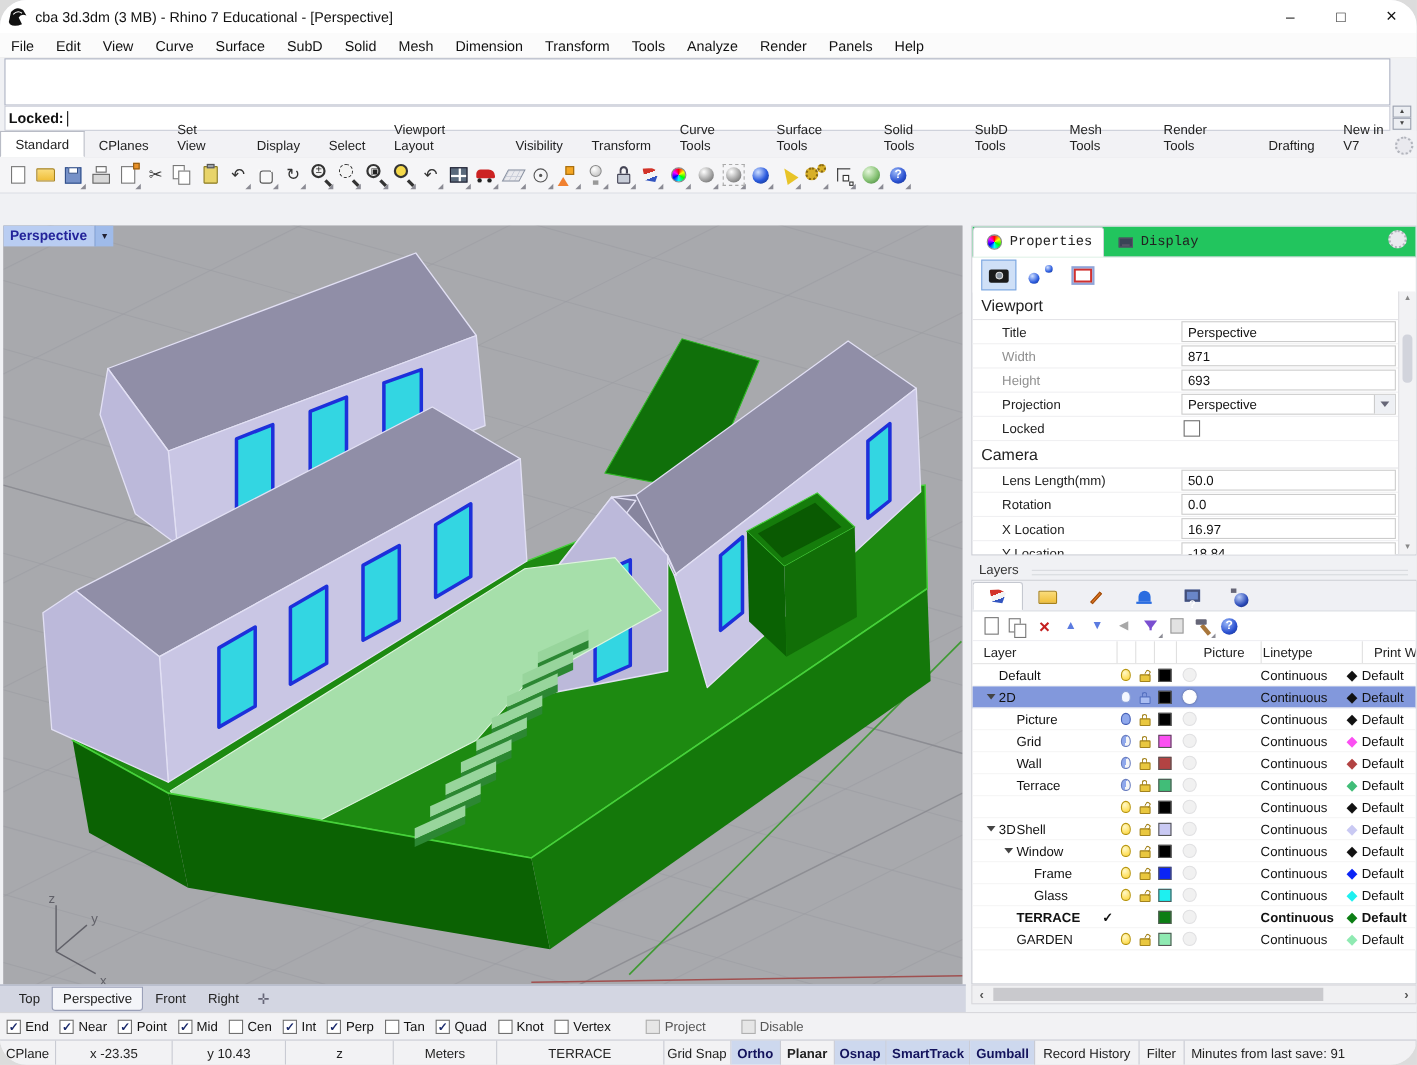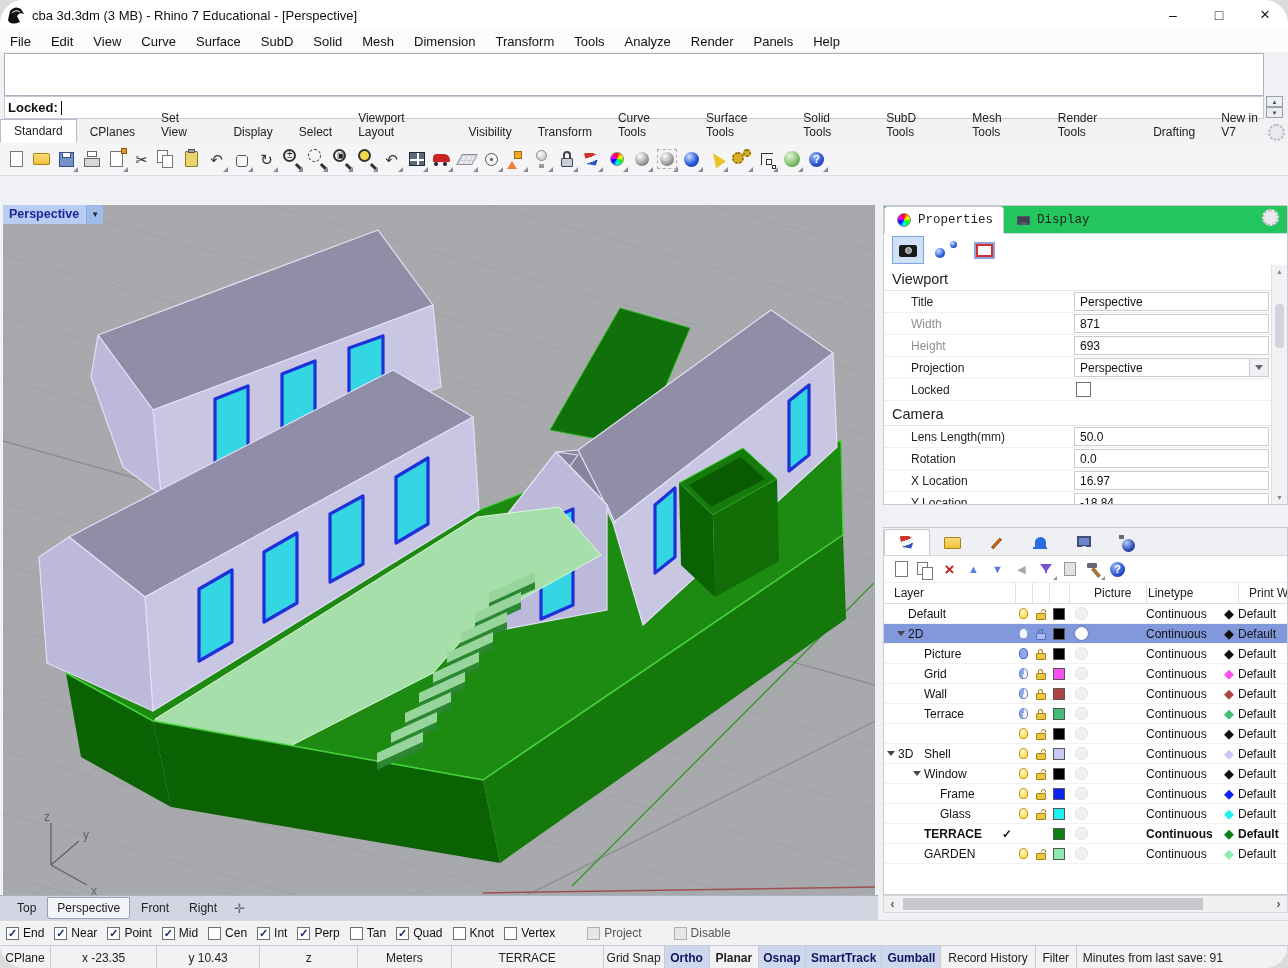--- a/index.html
+++ b/index.html
@@ -658,20 +658,21 @@
             <span>-18.84</span>
           </span>
       </div>
       <div class="vscroll">
         <span class="sa">▲</span>
         <span class="sthumb"></span>
         <span class="sa bot">▼</span>
       </div>
     </div>
 
+    <div id="layerstitle">Layers</div>
     <div class="lpanel">
       <div class="ltabs">
 
       <span class="ltab g-layers active">
             <span class="ch" style="position:relative;z-index:2;font-size:10px;"></span>
           </span>
           <span class="ltab g-folder">
             <span class="ch" style="position:relative;z-index:2;font-size:10px;"></span>
           </span>
           <span class="ltab g-pencil">
@@ -865,21 +866,21 @@
             </span>
             <span class="lr-mat">
               <i style="background: rgb(241, 241, 241);"></i>
             </span>
             <span class="lr-sp"></span>
             <span class="lr-linetype">Continuous</span>
             <span class="lr-diamond" style="color: rgb(65, 189, 120);">◆</span>
             <span class="lr-print">Default</span>
           </div>
           <div class="lrow">
-            <span class="lr-namecell" style="padding-left: 0; margin-top: 40px;">
+            <span class="lr-namecell" style="padding-left: 10px; margin-top: 40px;">
               <span class="lr-chev"></span>
               <span class="lr-name">3D</span>
             </span>
             <span class="lr-check"></span>
             <span class="lr-bulb b-on">
               <i></i>
             </span>
             <span class="lr-lock l-open">
               <i></i>
             </span>

